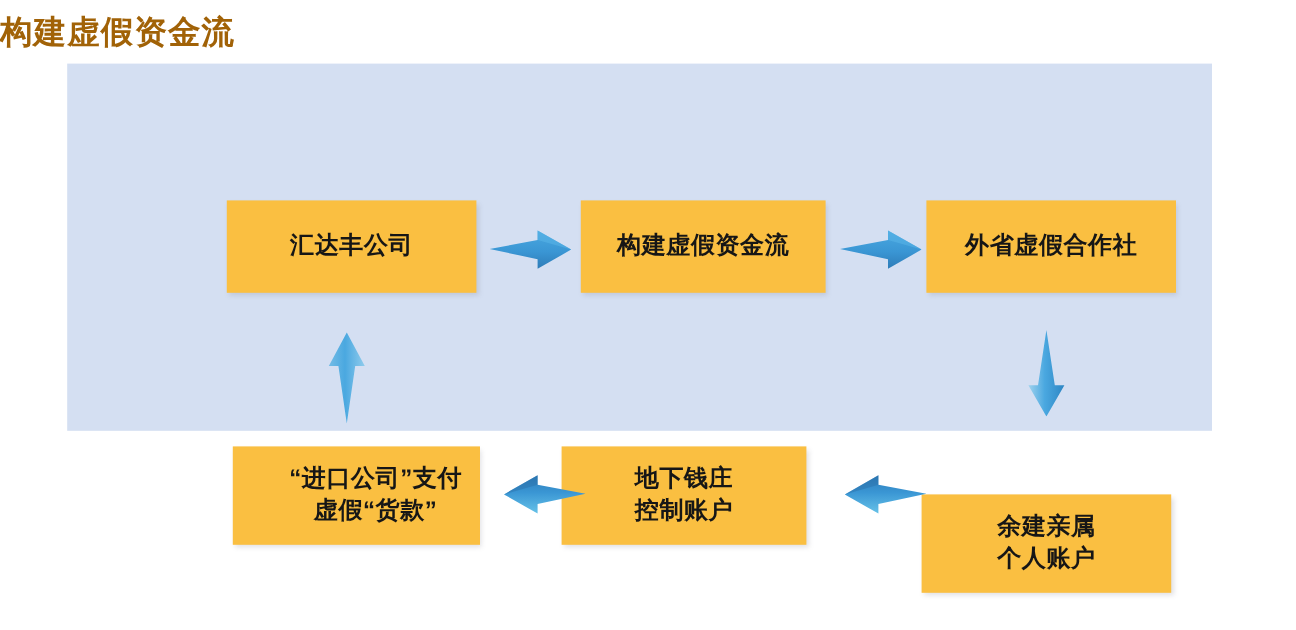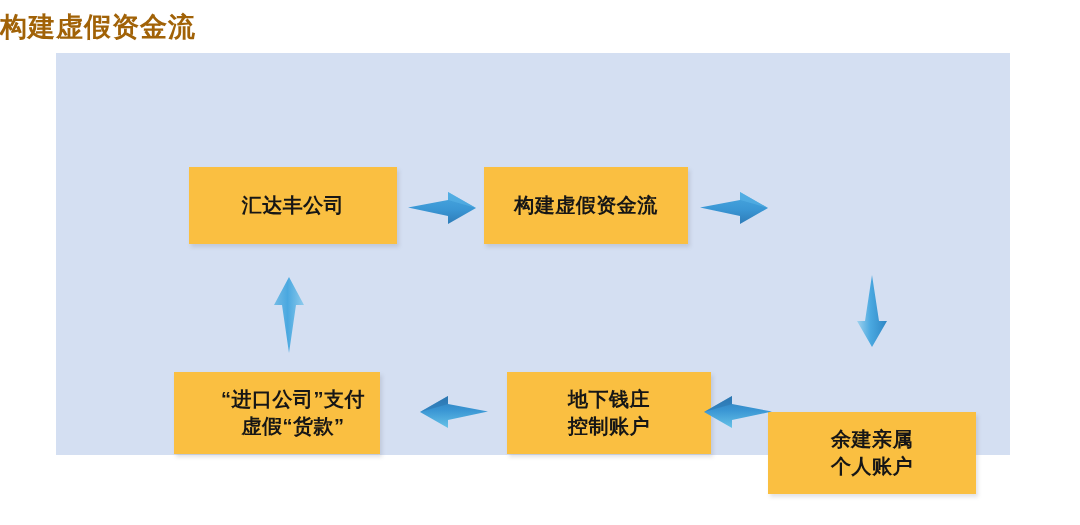--- a/index.html
+++ b/index.html
@@ -29,21 +29,21 @@
     line-height: 34px;
     white-space: nowrap;
   }
 
   
   #flow-panel {
     position: absolute;
     left: 56px;
     top: 53px;
     width: 954px;
-    height: 402px;
+    height: 306px;
     background: #d4dff2;
   }
 
   
   .node {
     position: absolute;
     background: #fabf41;
     box-sizing: border-box;
     display: flex;
     align-items: center;
@@ -57,22 +57,22 @@
     box-shadow: 2px 3px 4px rgba(120,120,130,0.22);
     white-space: pre-line;
   }
   .node.row-top  { top: 114px; height: 77px; }
   .node.row-bot  { top: 319px; height: 82px; }
 
   #node-huidafeng   { left: 133px; width: 208px; }
   #node-supplier    { left: 428px; width: 204px; }
   #node-coop        { left: 716px; width: 208px; }
 
-  #node-import      { left: 118px; width: 206px; padding-left: 32px; }
-  #node-underground { left: 451px; width: 204px; }
+  #node-import      { left: 138px; width: 206px; padding-left: 32px; }
+  #node-underground { left: 412px; width: 204px; }
   #node-relative    { left: 712px; width: 208px; margin-top: 40px; }
 
   
   .arrow {
     position: absolute;
     line-height: 0;
   }
   #arrow-1 { left: 352px; top: 137px; width: 68px; height: 36px; }
   #arrow-2 { left: 644px; top: 137px; width: 68px; height: 36px; }
   #arrow-3 { left: 364px; top: 341px; width: 68px; height: 36px; }
@@ -84,20 +84,21 @@
 <body>
 
 <div id="diagram-title">构建虚假资金流</div>
 
 <div id="flow-panel">
 
   <div class="node row-top" id="node-huidafeng">汇达丰公司</div>
 
   <div class="node row-top" id="node-supplier">构建虚假资金流</div>
 
+  <div class="node row-top" id="node-coop">外省虚假合作社</div>
 
   <div class="node row-bot" id="node-import">“进口公司”支付
 虚假“货款”</div>
 
   <div class="node row-bot" id="node-underground">地下钱庄
 控制账户</div>
 
   <div class="node row-bot" id="node-relative">余建亲属
 个人账户</div>
 

